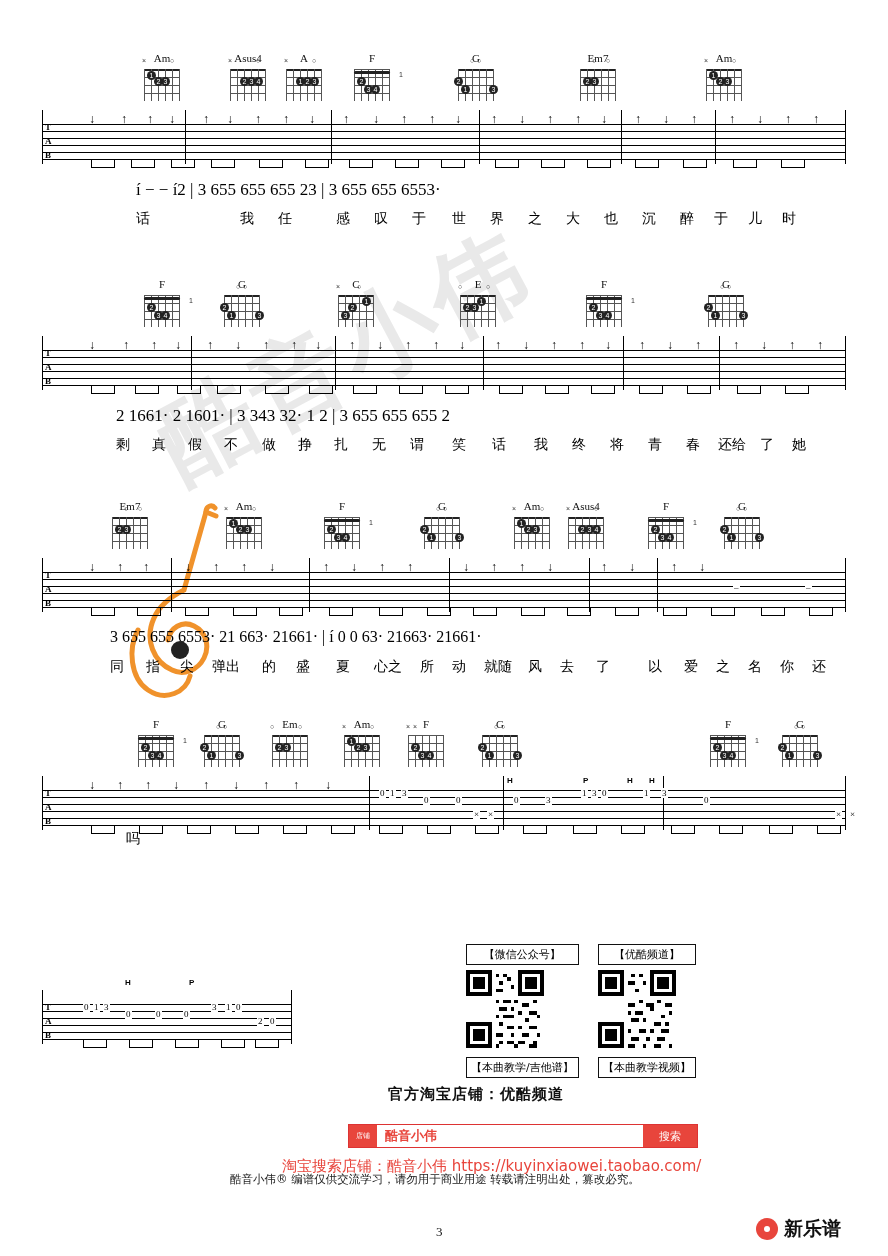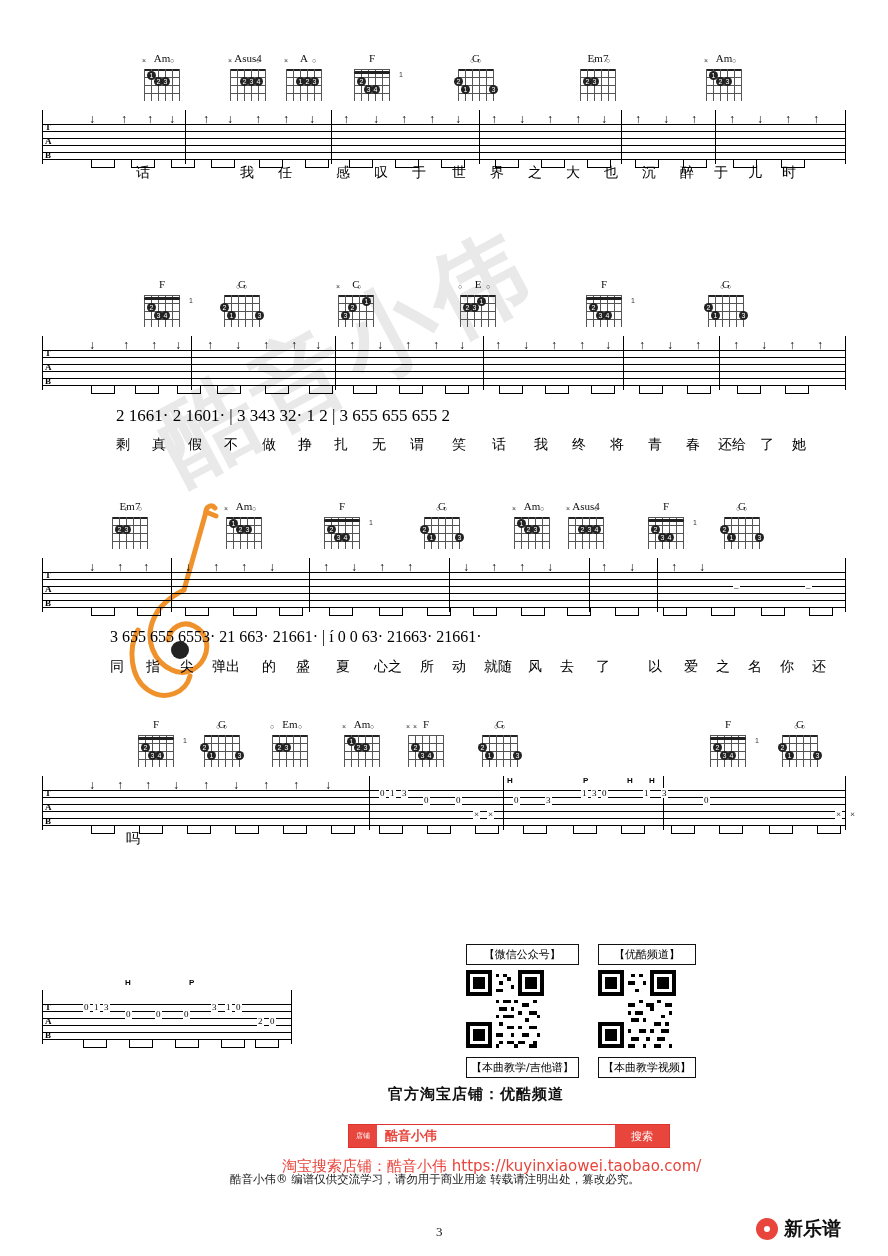--- a/index.html
+++ b/index.html
@@ -304,20 +304,23 @@
       <div class="rhy" style="left:398px;top:49px;width:24px"></div>
       <div class="rhy" style="left:452px;top:49px;width:24px"></div>
       <div class="rhy" style="left:498px;top:49px;width:24px"></div>
       <div class="rhy" style="left:544px;top:49px;width:24px"></div>
       <div class="rhy" style="left:592px;top:49px;width:24px"></div>
       <div class="rhy" style="left:640px;top:49px;width:24px"></div>
       <div class="rhy" style="left:690px;top:49px;width:24px"></div>
       <div class="rhy" style="left:738px;top:49px;width:24px"></div>
     </div>
 
+    <div class="melody" style="margin-top:16px">
+      <div class="mnote" style="left:136px">í − − í2 | 3 655 655 655 23 | 3 655 655 6553·</div>
+    </div>
     <div class="lyrics">
       <div class="lyr" style="left:136px">话</div>
       <div class="lyr" style="left:240px">我</div>
       <div class="lyr" style="left:278px">任</div>
       <div class="lyr" style="left:336px">感</div>
       <div class="lyr" style="left:374px">叹</div>
       <div class="lyr" style="left:412px">于</div>
       <div class="lyr" style="left:452px">世</div>
       <div class="lyr" style="left:490px">界</div>
       <div class="lyr" style="left:528px">之</div>
@@ -1155,21 +1158,21 @@
           <rect x="8" y="20" width="1" height="1"></rect>
         <rect x="13" y="20" width="1" height="1"></rect>
           <rect x="17" y="20" width="2" height="1"></rect>
       </g>
     </svg>
     <div class="qrfoot">【本曲教学/吉他谱】</div>
   </div>
 
   <div class="shop-title" style="left:388px; top:1085px;">官方淘宝店铺：优酷频道</div>
 
-  <div class="searchbar" style="left:348px; top:1124px; width:322px;">
+  <div class="searchbar" style="left:348px; top:1124px; width:350px;">
     <div class="tag">店铺</div>
     <div class="val">酷音小伟</div>
     <div class="btn">搜索</div>
   </div>
 
   <div class="taobao-line" style="left:282px; top:1157px;">淘宝搜索店铺：酷音小伟 https://kuyinxiaowei.taobao.com/</div>
 
   <div class="copyright" style="left:230px; top:1172px;">酷音小伟® 编谱仅供交流学习，请勿用于商业用途 转载请注明出处，篡改必究。</div>
 
   <div class="pagenum" style="left:436px; top:1224px;">3</div>

